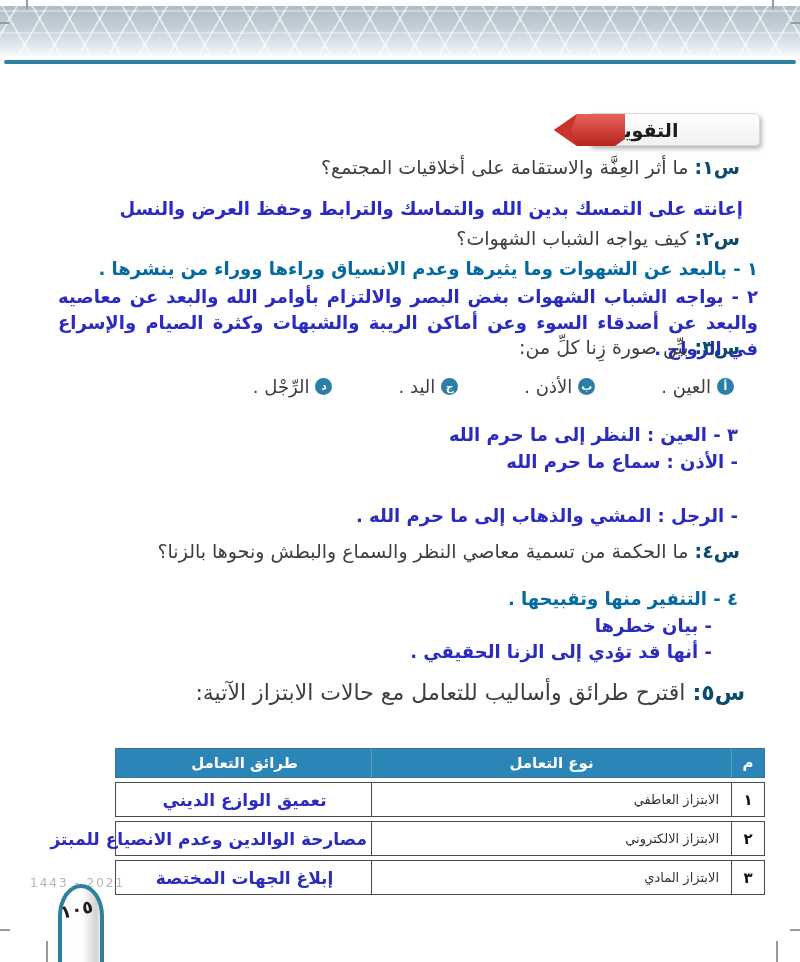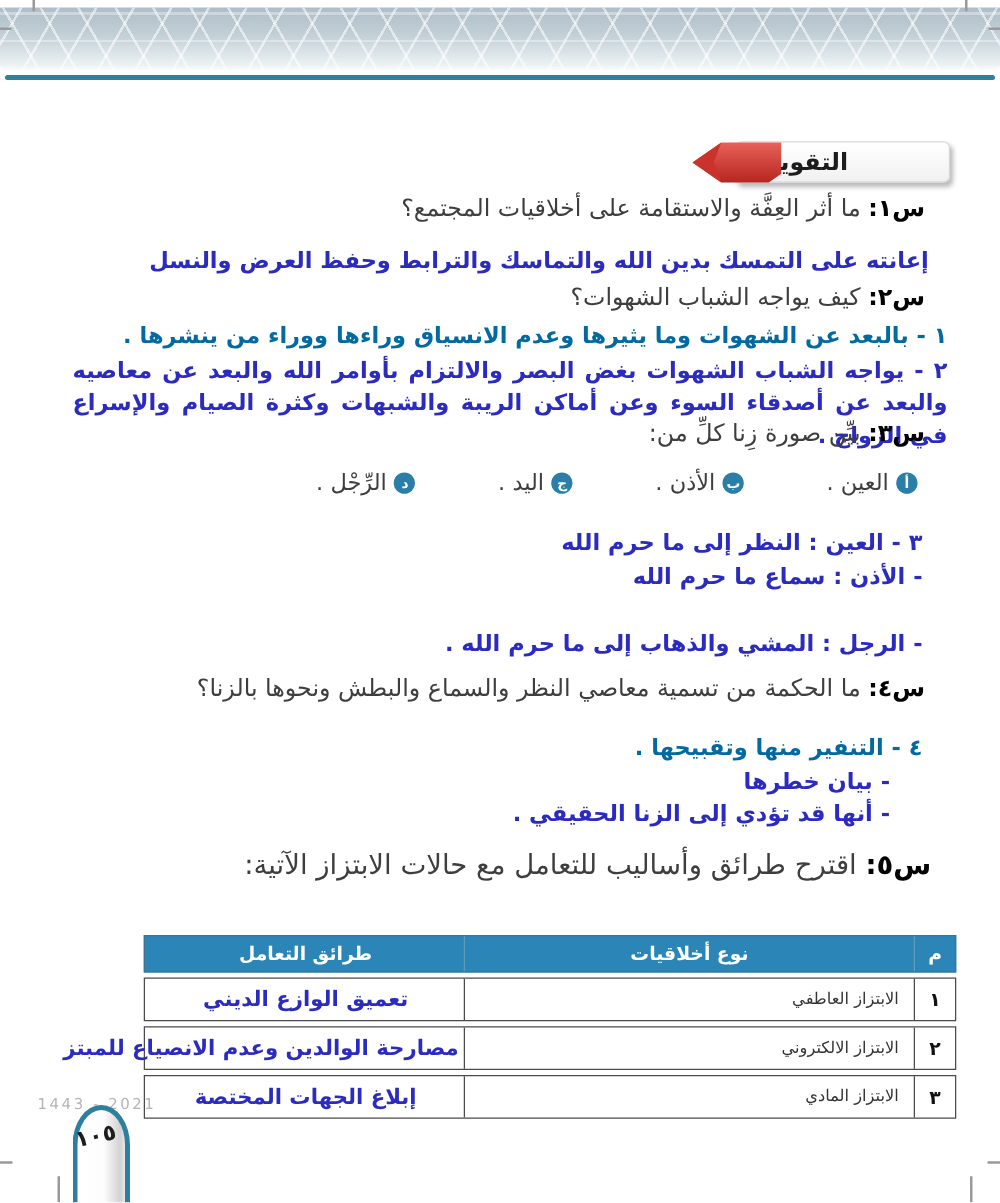--- a/index.html
+++ b/index.html
@@ -23,21 +23,21 @@
   
   .ribbon{position:absolute;top:113px;right:40px;width:170px;height:31px;
     background:linear-gradient(180deg,#ffffff,#f1f1f1);
     border:1px solid #d8d8d8;border-radius:5px;
     box-shadow:2px 3px 4px rgba(0,0,0,.28);
     display:flex;align-items:center;justify-content:flex-end;}
   .ribbon-label{font-weight:bold;font-size:19px;color:#1c1c1c;padding-left:14px;}
   .ribbon-arrow{position:absolute;top:-5px;left:-38px;width:76px;height:42px;}
   
   .q{position:absolute;margin:0;font-size:19px;color:#3e3e3e;white-space:nowrap;}
-  .qnum{color:#000000;font-weight:bold;}
+  .qnum{color:#0c4a6e;font-weight:bold;}
   .ans{position:absolute;margin:0;font-weight:bold;font-size:18px;line-height:26px;}
   .blue{color:#2b2bbf;}
   .red{color:#0369a1;}
   
   .options{position:absolute;top:376px;right:66px;display:flex;gap:66px;align-items:center;}
   .opt{display:flex;align-items:center;font-size:18px;color:#3e3e3e;white-space:nowrap;}
   .badge{display:inline-flex;align-items:center;justify-content:center;
     width:17px;height:17px;border-radius:50%;background:#2a7ea7;color:#fff;
     font-size:11px;font-weight:bold;margin-left:6px;flex:0 0 auto;}
   
@@ -141,21 +141,21 @@
   <p class="ans blue" style="top:639px;right:88px;">- أنها قد تؤدي إلى الزنا الحقيقي .</p>
 
   <p class="q" style="top:680px;right:55px;font-size:22px;">
     <span class="qnum">س٥:</span>
     <span>اقترح طرائق وأساليب للتعامل مع حالات الابتزاز الآتية:</span>
   </p>
 
   <div class="etable">
     <div class="trow thead">
       <div class="h-cell">م</div>
-      <div class="h-cell">نوع أخلاقيات</div>
+      <div class="h-cell">نوع التعامل</div>
       <div class="h-cell">طرائق التعامل</div>
     </div>
     <div class="trow">
       <div class="c-num">١</div>
       <div class="c-type">الابتزاز العاطفي</div>
       <div class="c-ans">تعميق الوازع الديني</div>
     </div>
     <div class="trow">
       <div class="c-num">٢</div>
       <div class="c-type">الابتزاز الالكتروني</div>

